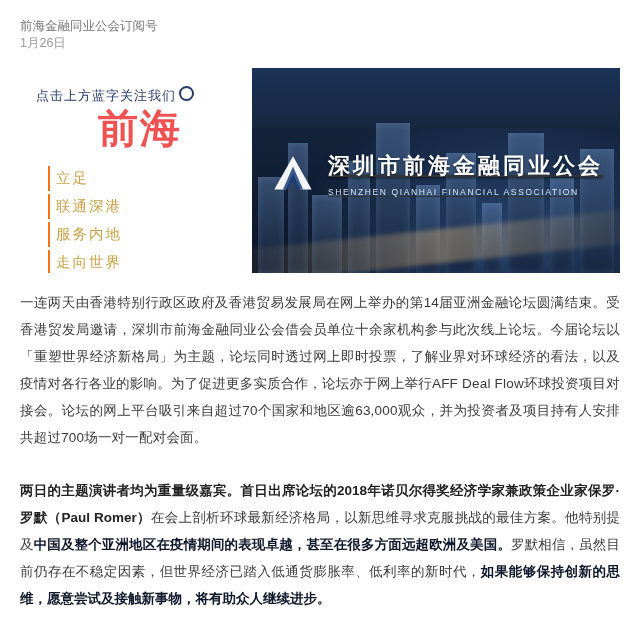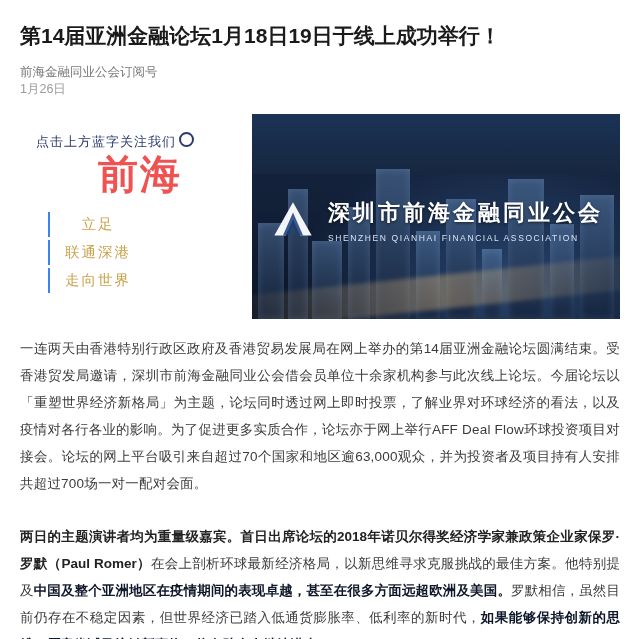--- a/index.html
+++ b/index.html
@@ -91,24 +91,23 @@
     position: absolute;
     left: 28px;
     top: 98px;
     color: #c9a24a;
     font-size: 14.5px;
     font-family: "DejaVu Serif", serif;
     line-height: 1.72;
     letter-spacing: 2px;
   }
   .brand-list div {
-    padding-left: 15px;
-    border-left: 2px solid #3b82f6;
+    padding-left: 6px;
+    border-left: 2px solid #f97316;
     margin-bottom: 3px;
-    text-align: center;
   }
   .hero-right {
     position: absolute;
     right: 0; top: 0;
     width: 368px; height: 205px;
     background:
       radial-gradient(ellipse at 70% 85%, rgba(70,120,190,.45), rgba(10,18,35,0) 60%),
       linear-gradient(180deg, #16243f 0%, #122038 45%, #0b1526 100%);
     overflow: hidden;
   }
@@ -134,20 +133,21 @@
   }
   .logo-band {
     position: absolute;
     left: 0; right: 0;
     top: 78px;
     height: 58px;
     display: flex;
     align-items: center;
     padding-left: 18px;
     box-sizing: border-box;
+    text-decoration: underline;
   }
   .logo-mark {
     width: 46px; height: 46px;
     margin-right: 12px;
     flex: none;
   }
   .logo-cn {
     color: #ffffff;
     font-size: 22px;
     font-weight: bold;
@@ -178,37 +178,37 @@
     color: #3b3b3b;
   }
   .b { font-weight: bold; color: #222; }
   .hl { font-weight: bold; color: #0f172a; }
 </style>
 </head>
 <body>
 
 <div class="article">
 
-  <h1 class="title">第14届亚洲金融论坛1月18日19日于线上成功举行！</h1>
 
   <div class="meta">
     <span class="account">前海金融同业公会订阅号</span>
     <span class="date">1月26日</span>
   </div>
 
   <div class="hero">
 
     <div class="hero-left">
       <div class="hero-left-top">
         <span>点击上方蓝字关注我们</span><span class="circle"></span>
       </div>
       <div class="brand-big">前海</div>
       <div class="brand-list">
         <div>立足</div>
         <div>联通深港</div>
+        <div>服务内地</div>
         <div>走向世界</div>
       </div>
     </div>
 
     <div class="hero-right">
       <div class="sky"></div>
       <div class="bldg" style="left:6px;  width:26px; height:96px;"></div>
       <div class="bldg" style="left:36px; width:20px; height:130px;"></div>
       <div class="bldg" style="left:60px; width:30px; height:78px;"></div>
       <div class="bldg" style="left:96px; width:22px; height:112px;"></div>

